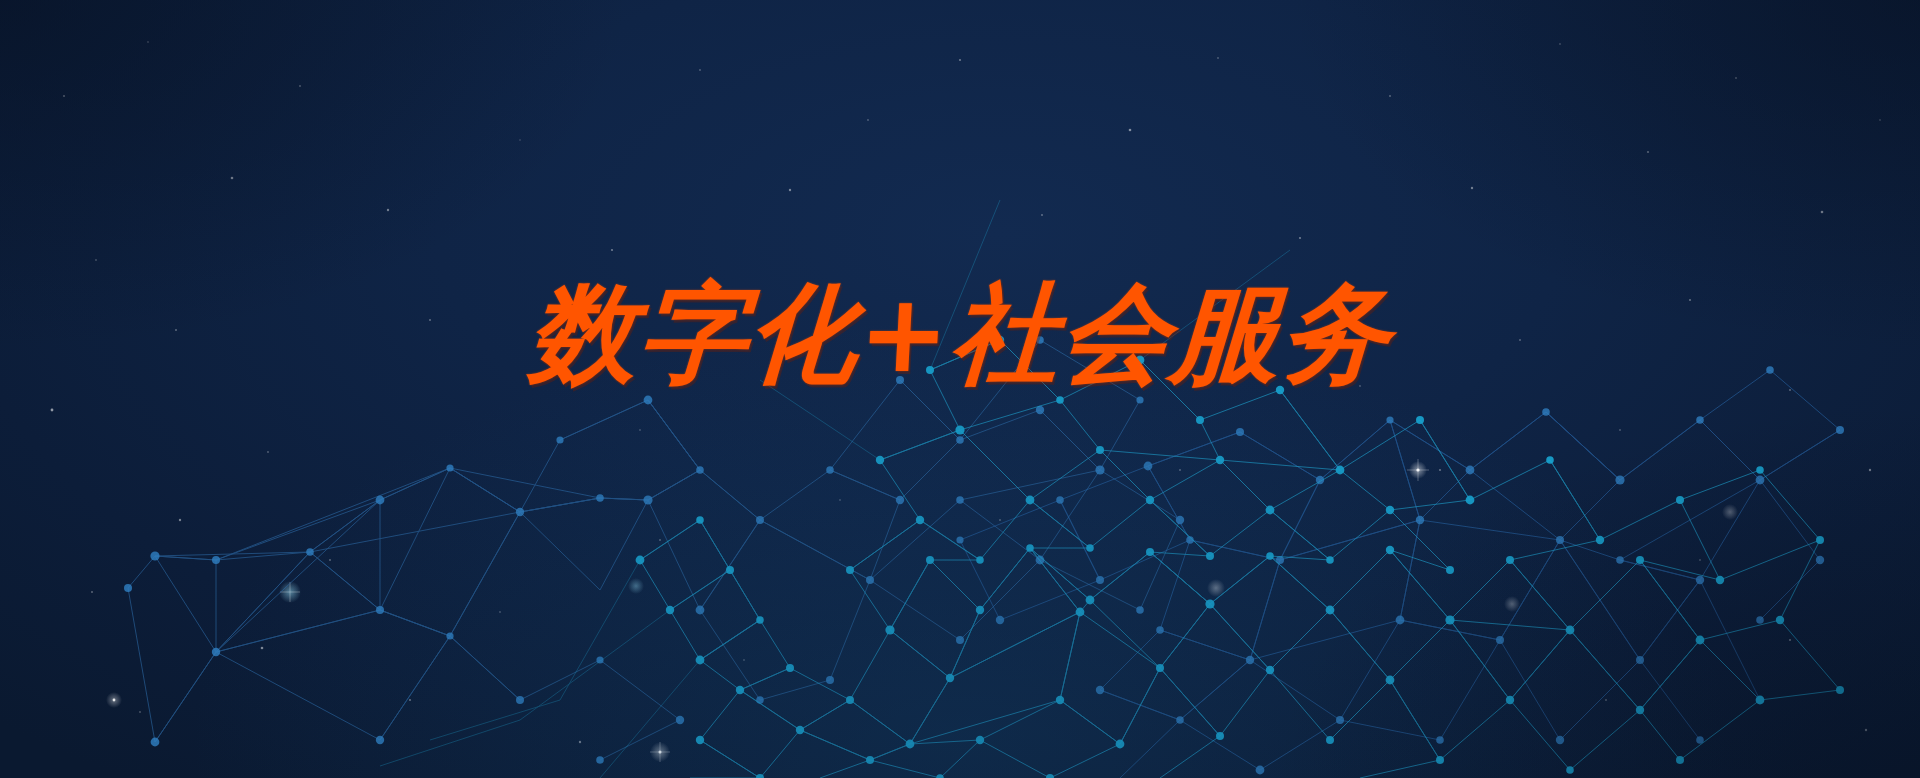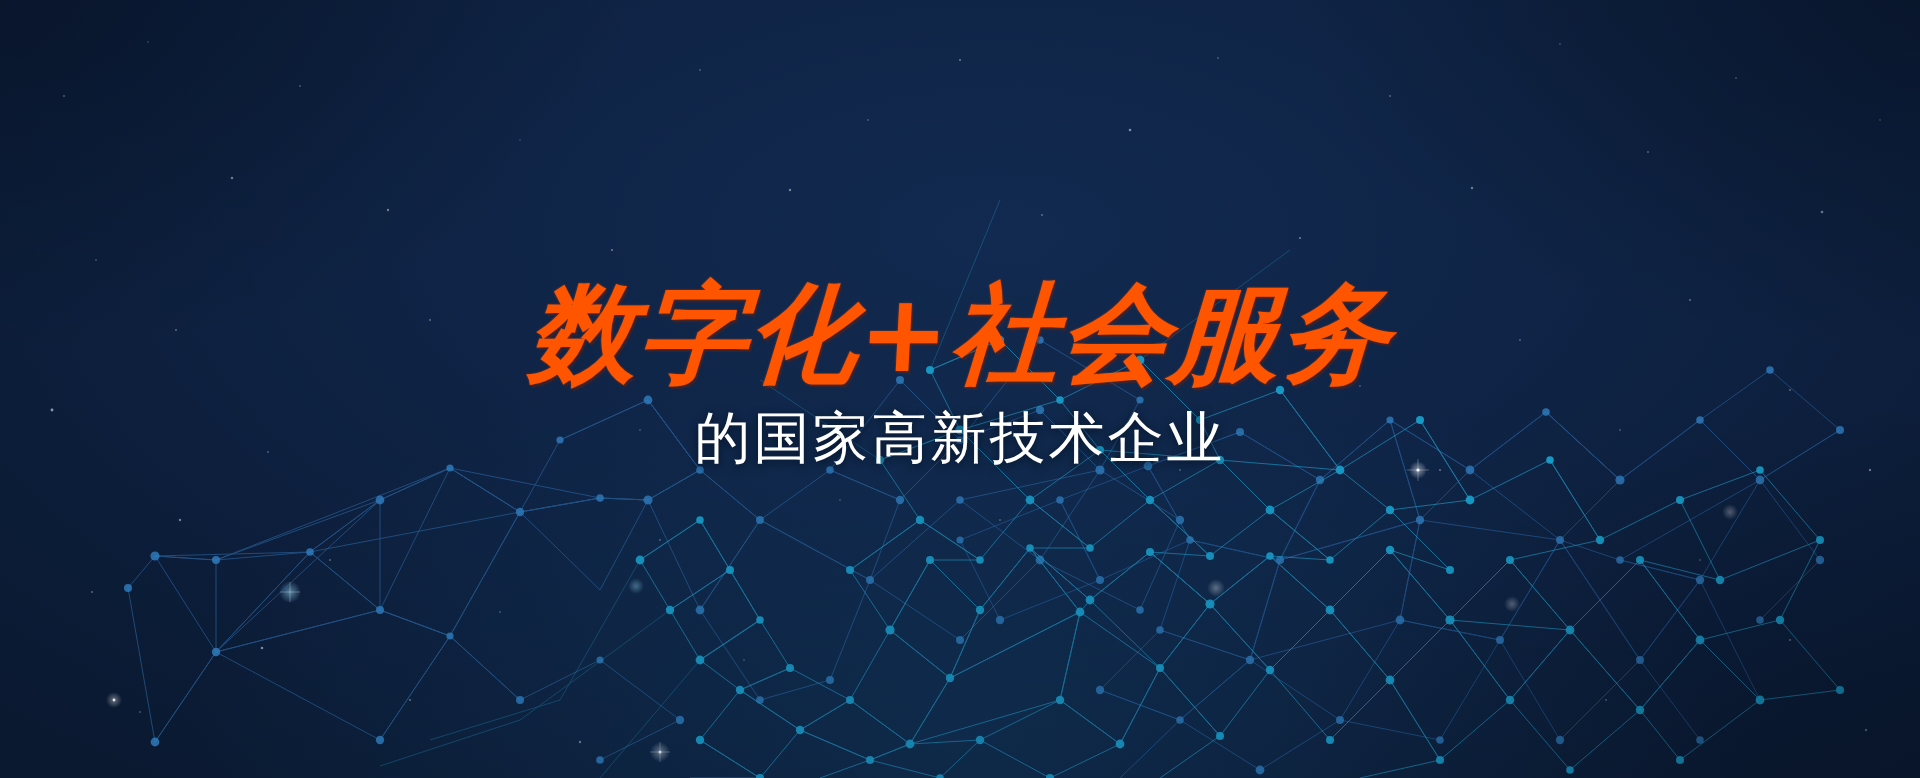--- a/index.html
+++ b/index.html
@@ -463,16 +463,15 @@
       <circle cx="1760" cy="700" r="4.4"></circle>
       <circle cx="1680" cy="760" r="4.0"></circle>
     </g>
   </svg>
 
   <div class="bg-vignette"></div>
   <div class="bg-corner-dark"></div>
 
   <div class="text-stack">
     <div class="headline">数字化+社会服务</div>
-    <div class="subline">的国家高新技术企业</div>
   </div>
 
 </div>
 
 </body></html>

